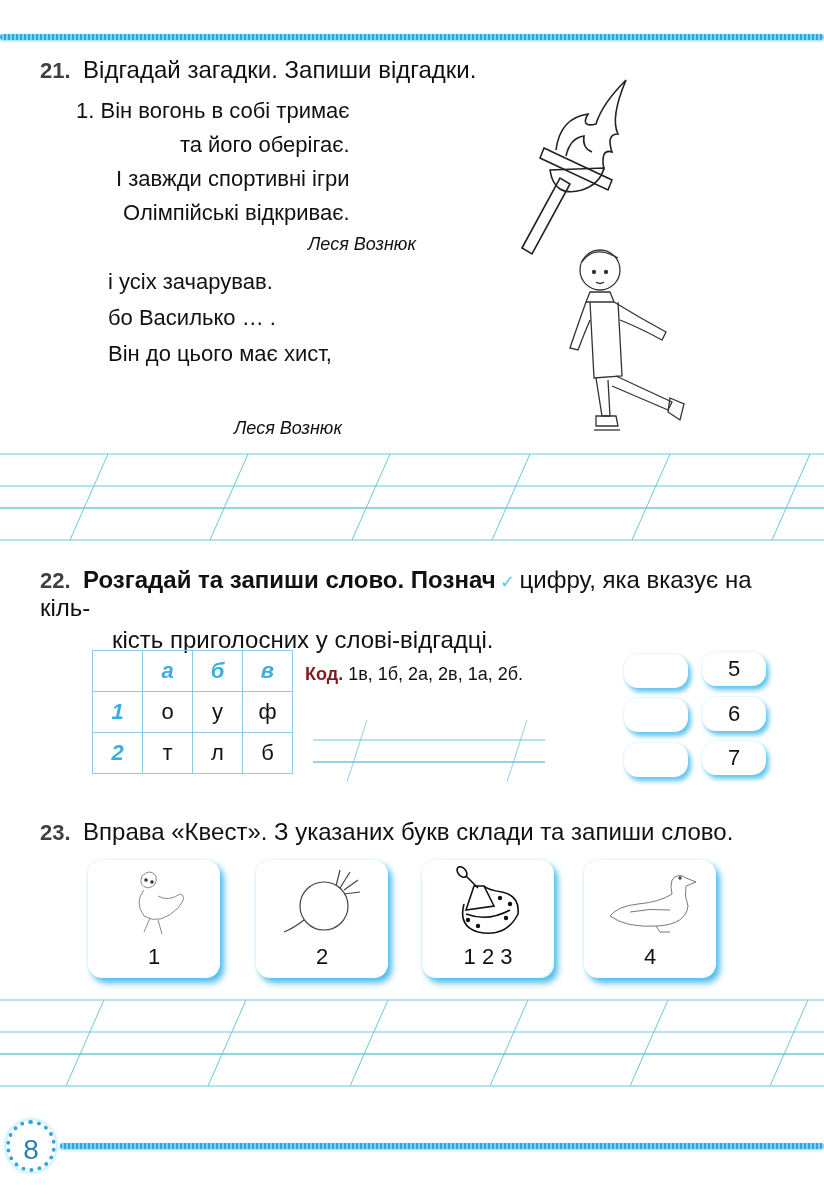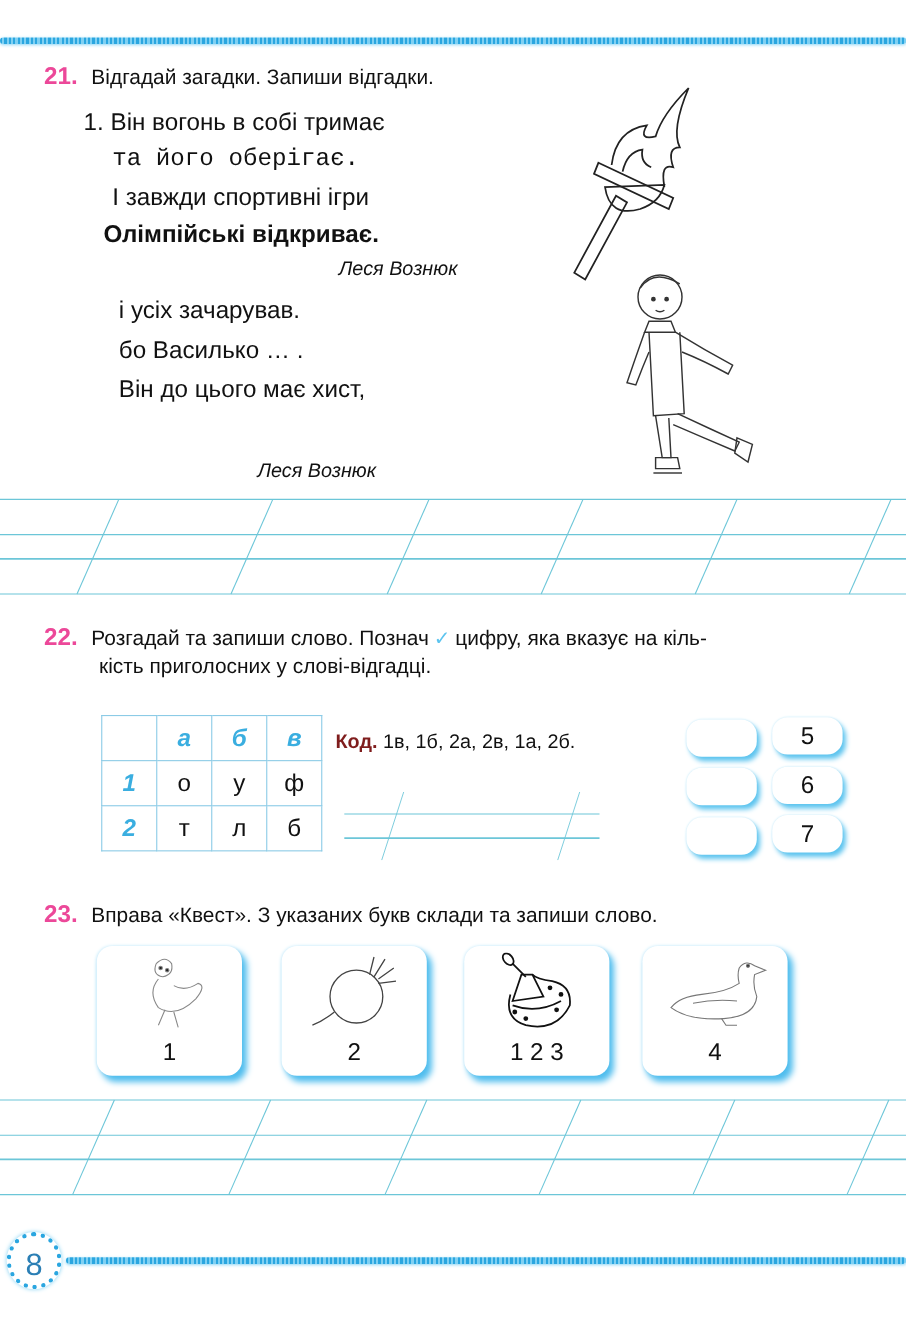--- a/index.html
+++ b/index.html
@@ -5,22 +5,22 @@
   html, body { margin: 0; padding: 0; background: #ffffff; }
   body { width: 824px; height: 1200px; position: relative; overflow: hidden;
          font-family: "Liberation Sans", sans-serif; color: #111; }
   .abs { position: absolute; }
 
   
   .top-border { left: 0; top: 34px; width: 824px; height: 6px;
     background: repeating-linear-gradient(90deg, #2aa6e0 0 2px, #7fd0f2 2px 4px);
     box-shadow: 0 1px 3px #8fd6f5; border-radius: 3px; }
 
-  .task-num { font-weight: bold; color: #ec4899; font-size: 22px; }
-  .task-title { font-size: 19px; }
+  .task-num { font-weight: bold; color: #404040; font-size: 22px; }
+  .task-title { font-size: 24px; }
   .poem-line { font-size: 22px; line-height: 34px; white-space: nowrap; }
   .author { font-size: 18px; font-style: italic; }
 
   
   .ruler { left: 0; width: 824px; height: 90px; }
   .ruler svg { width: 824px; height: 90px; display: block; }
 
   
   table.code { border-collapse: collapse; }
   table.code td { width: 49px; height: 40px; border: 1.5px solid #8ccbe6;
@@ -48,25 +48,25 @@
 </head>
 <body>
 
 <div class="abs top-border"></div>
 
 <div class="abs" style="left:40px;top:56px;">
   <span class="task-num">21.</span>
   <span class="task-title" style="margin-left:8px;">Відгадай загадки. Запиши відгадки.</span>
 </div>
 
-<div class="abs" style="left:76px;top:94px;">
+<div class="abs" style="left:76px;top:94px;text-align:right;">
   <div class="poem-line">1. Він вогонь в собі тримає</div>
-  <div class="poem-line" style="padding-left:26px;font-family:Liberation Mono, monospace;">та його оберігає.</div>
+  <div class="poem-line" style="padding-left:26px;">та його оберігає.</div>
   <div class="poem-line" style="padding-left:26px;">І завжди спортивні ігри</div>
-  <div class="poem-line" style="padding-left:18px;font-weight:bold;">Олімпійські відкриває.</div>
+  <div class="poem-line" style="padding-left:18px;">Олімпійські відкриває.</div>
 </div>
 <div class="abs author" style="left:308px;top:234px;">Леся Вознюк</div>
 
 <div class="abs" style="left:74px;top:264px;">
   <div class="poem-line" style="padding-left:34px;line-height:36px;">і усіх зачарував.</div>
   <div class="poem-line" style="padding-left:34px;line-height:36px;">бо Василько … .</div>
   <div class="poem-line" style="padding-left:34px;line-height:36px;">Він до цього має хист,</div>
 </div>
 <div class="abs author" style="left:234px;top:418px;">Леся Вознюк</div>
 
@@ -111,24 +111,24 @@
       <line x1="390" y1="2" x2="352" y2="88"></line>
       <line x1="530" y1="2" x2="492" y2="88"></line>
       <line x1="670" y1="2" x2="632" y2="88"></line>
       <line x1="810" y1="2" x2="772" y2="88"></line>
     </g>
   </svg>
 </div>
 
 <div class="abs" style="left:40px;top:566px;width:760px;">
   <span class="task-num">22.</span>
-  <span class="task-title" style="margin-left:8px;">Розгадай та запиши слово. Познач</span>
+  <span class="task-title" style="margin-left:8px;font-weight:bold;">Розгадай та запиши слово. Познач</span>
   <span style="color:#5cc4ef;font-size:18px;">✓</span>
   <span class="task-title">цифру, яка вказує на кіль-</span>
-  <div class="task-title" style="margin-left:50px;margin-top:4px;">кість приголосних у слові-відгадці.</div>
+  <div class="task-title" style="margin-left:72px;margin-top:4px;">кість приголосних у слові-відгадці.</div>
 </div>
 
 <table class="abs code" style="left:92px;top:650px;">
   <tbody>
       <tr>
     <td></td>
     <td class="hdr">а</td>
     <td class="hdr">б</td>
     <td class="hdr">в</td>
   </tr>

